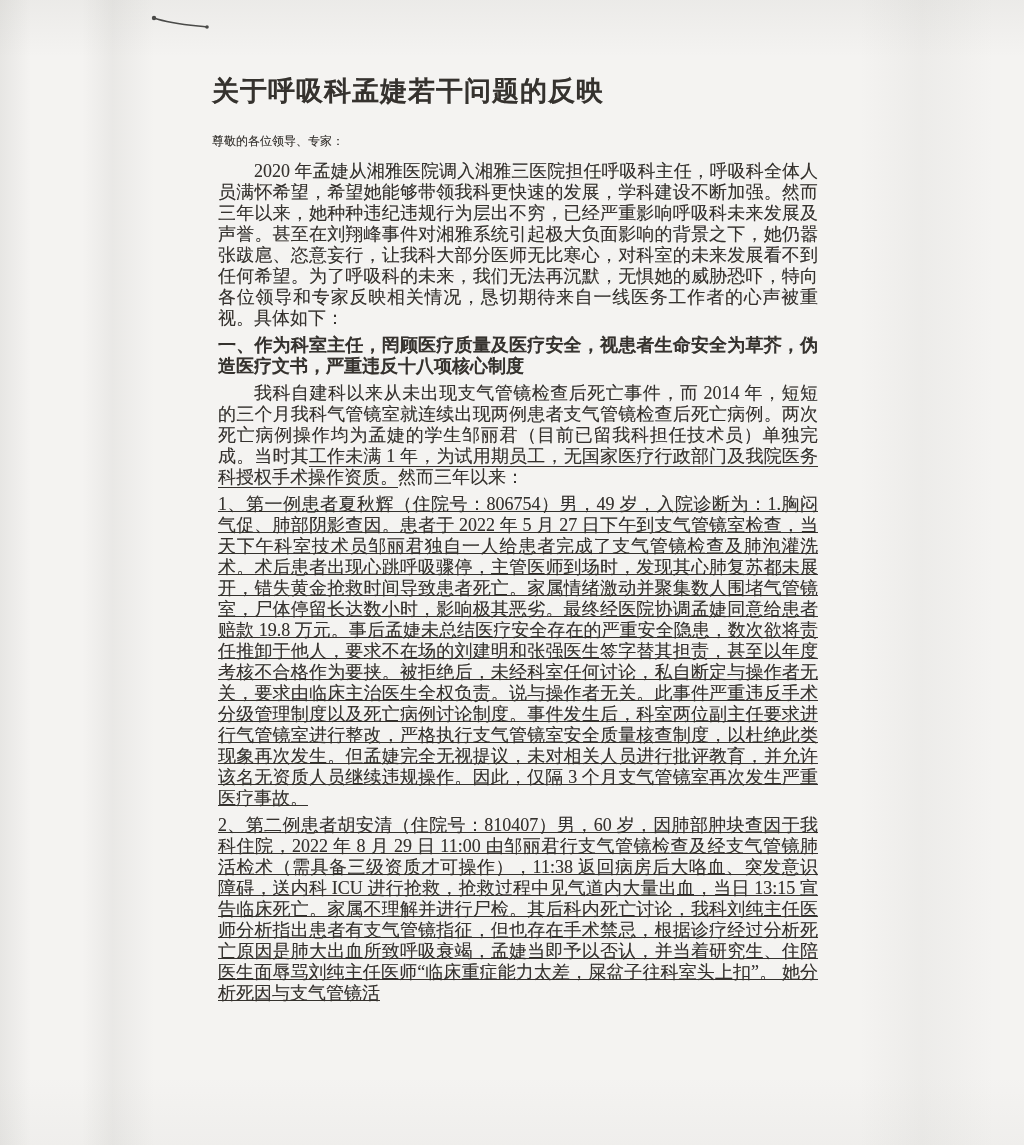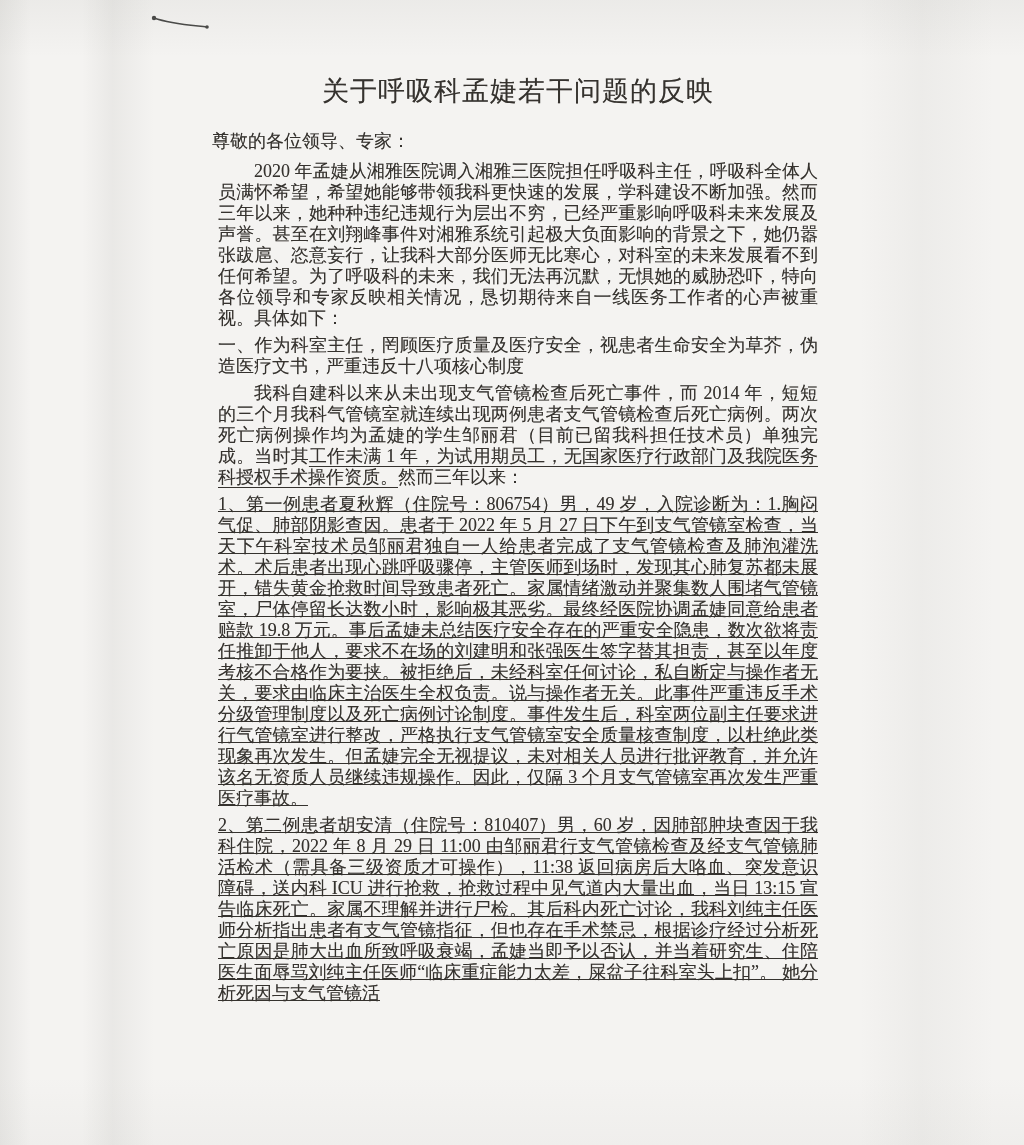--- a/index.html
+++ b/index.html
@@ -36,38 +36,37 @@
     top: 74px;
     width: 612px;
     color: #35322e;
     text-shadow: 0 0 0.6px rgba(80,75,70,0.45);
     filter: blur(0.2px);
   }
   .doc-title {
     margin: 0 0 20px 0;
     font-size: 27px;
     line-height: 34px;
-    font-weight: 400;
-    text-align: center;
+    font-weight: 700;
     letter-spacing: 1px;
   }
   .salutation {
     margin: 0;
-    font-size: 18px;
+    font-size: 12px;
     line-height: 26.5px;
     font-family: Liberation Serif, serif;
   }
   .para {
     margin: 6px;
     font-size: 18px;
     line-height: 21px;
     text-align: justify;
   }
   .para.indent { text-indent: 2em; }
-  .para.heading { font-weight: 400; }
+  .para.heading { font-weight: 700; }
   .para.numbered { margin-top: 5px; text-decoration: underline; }
   .seg-underline {
     text-decoration: underline;
     text-decoration-thickness: 1px;
     text-underline-offset: 4px;
   }
 </style>
 </head>
 <body>
 

